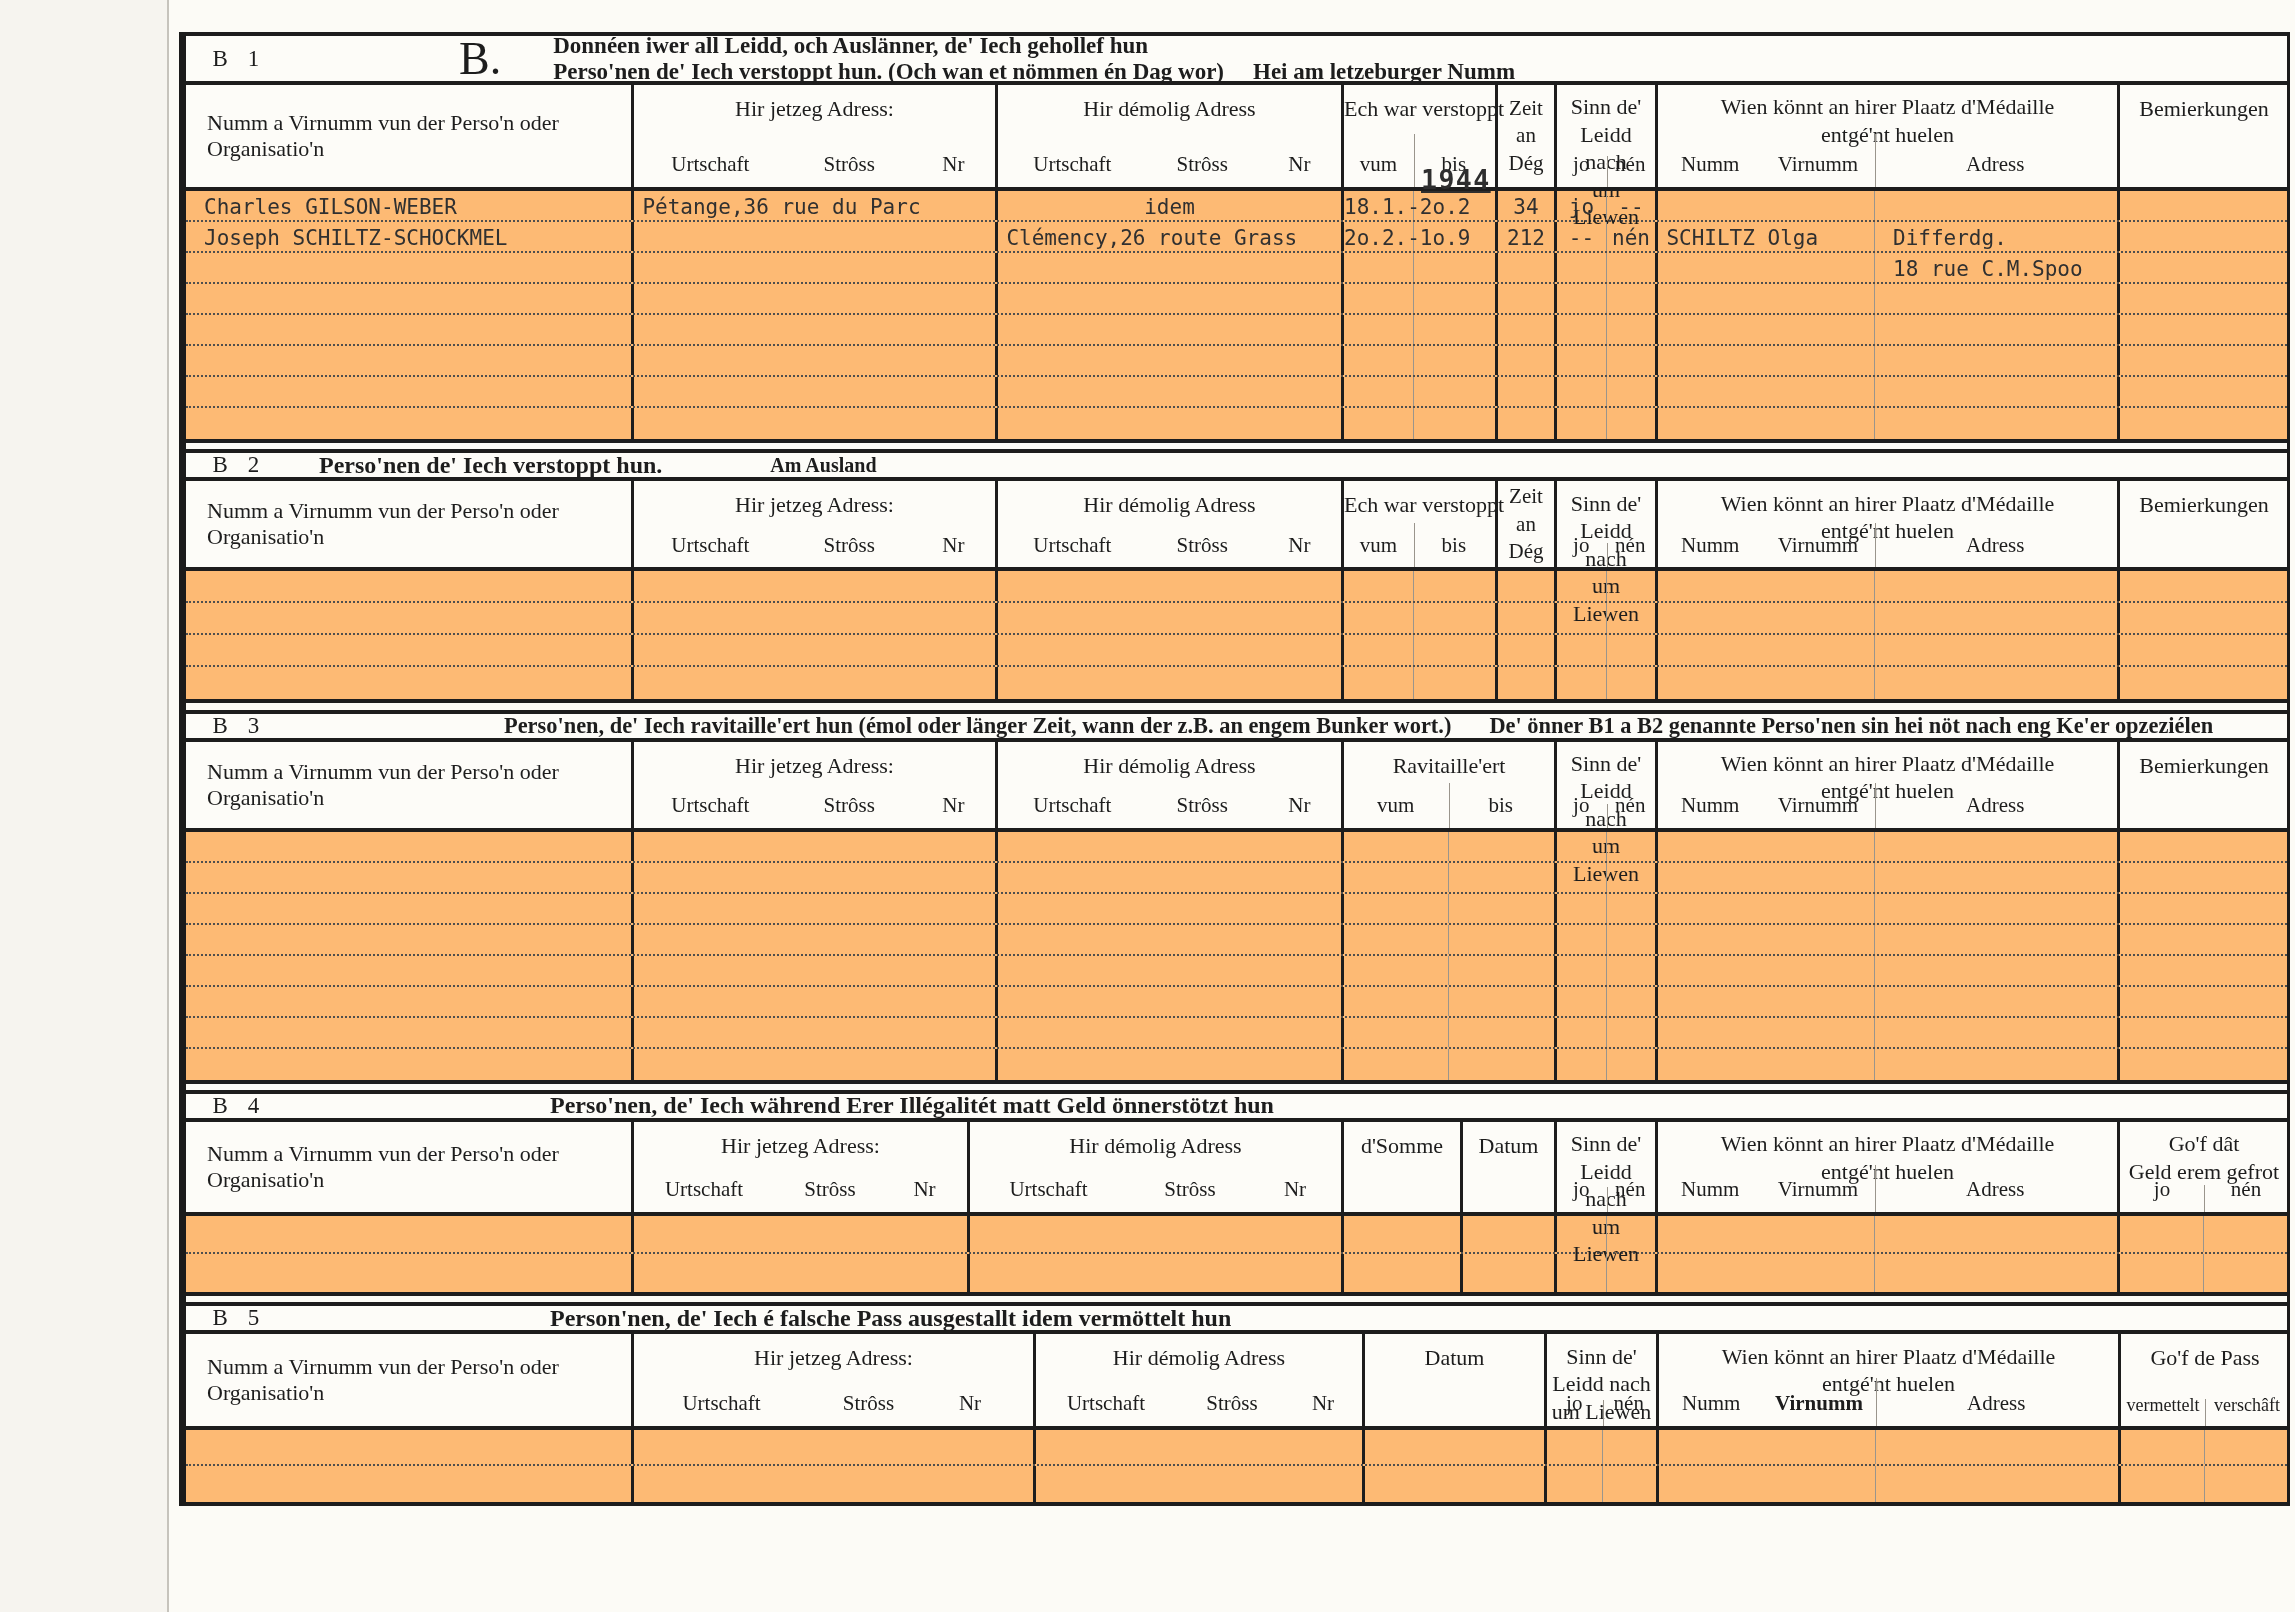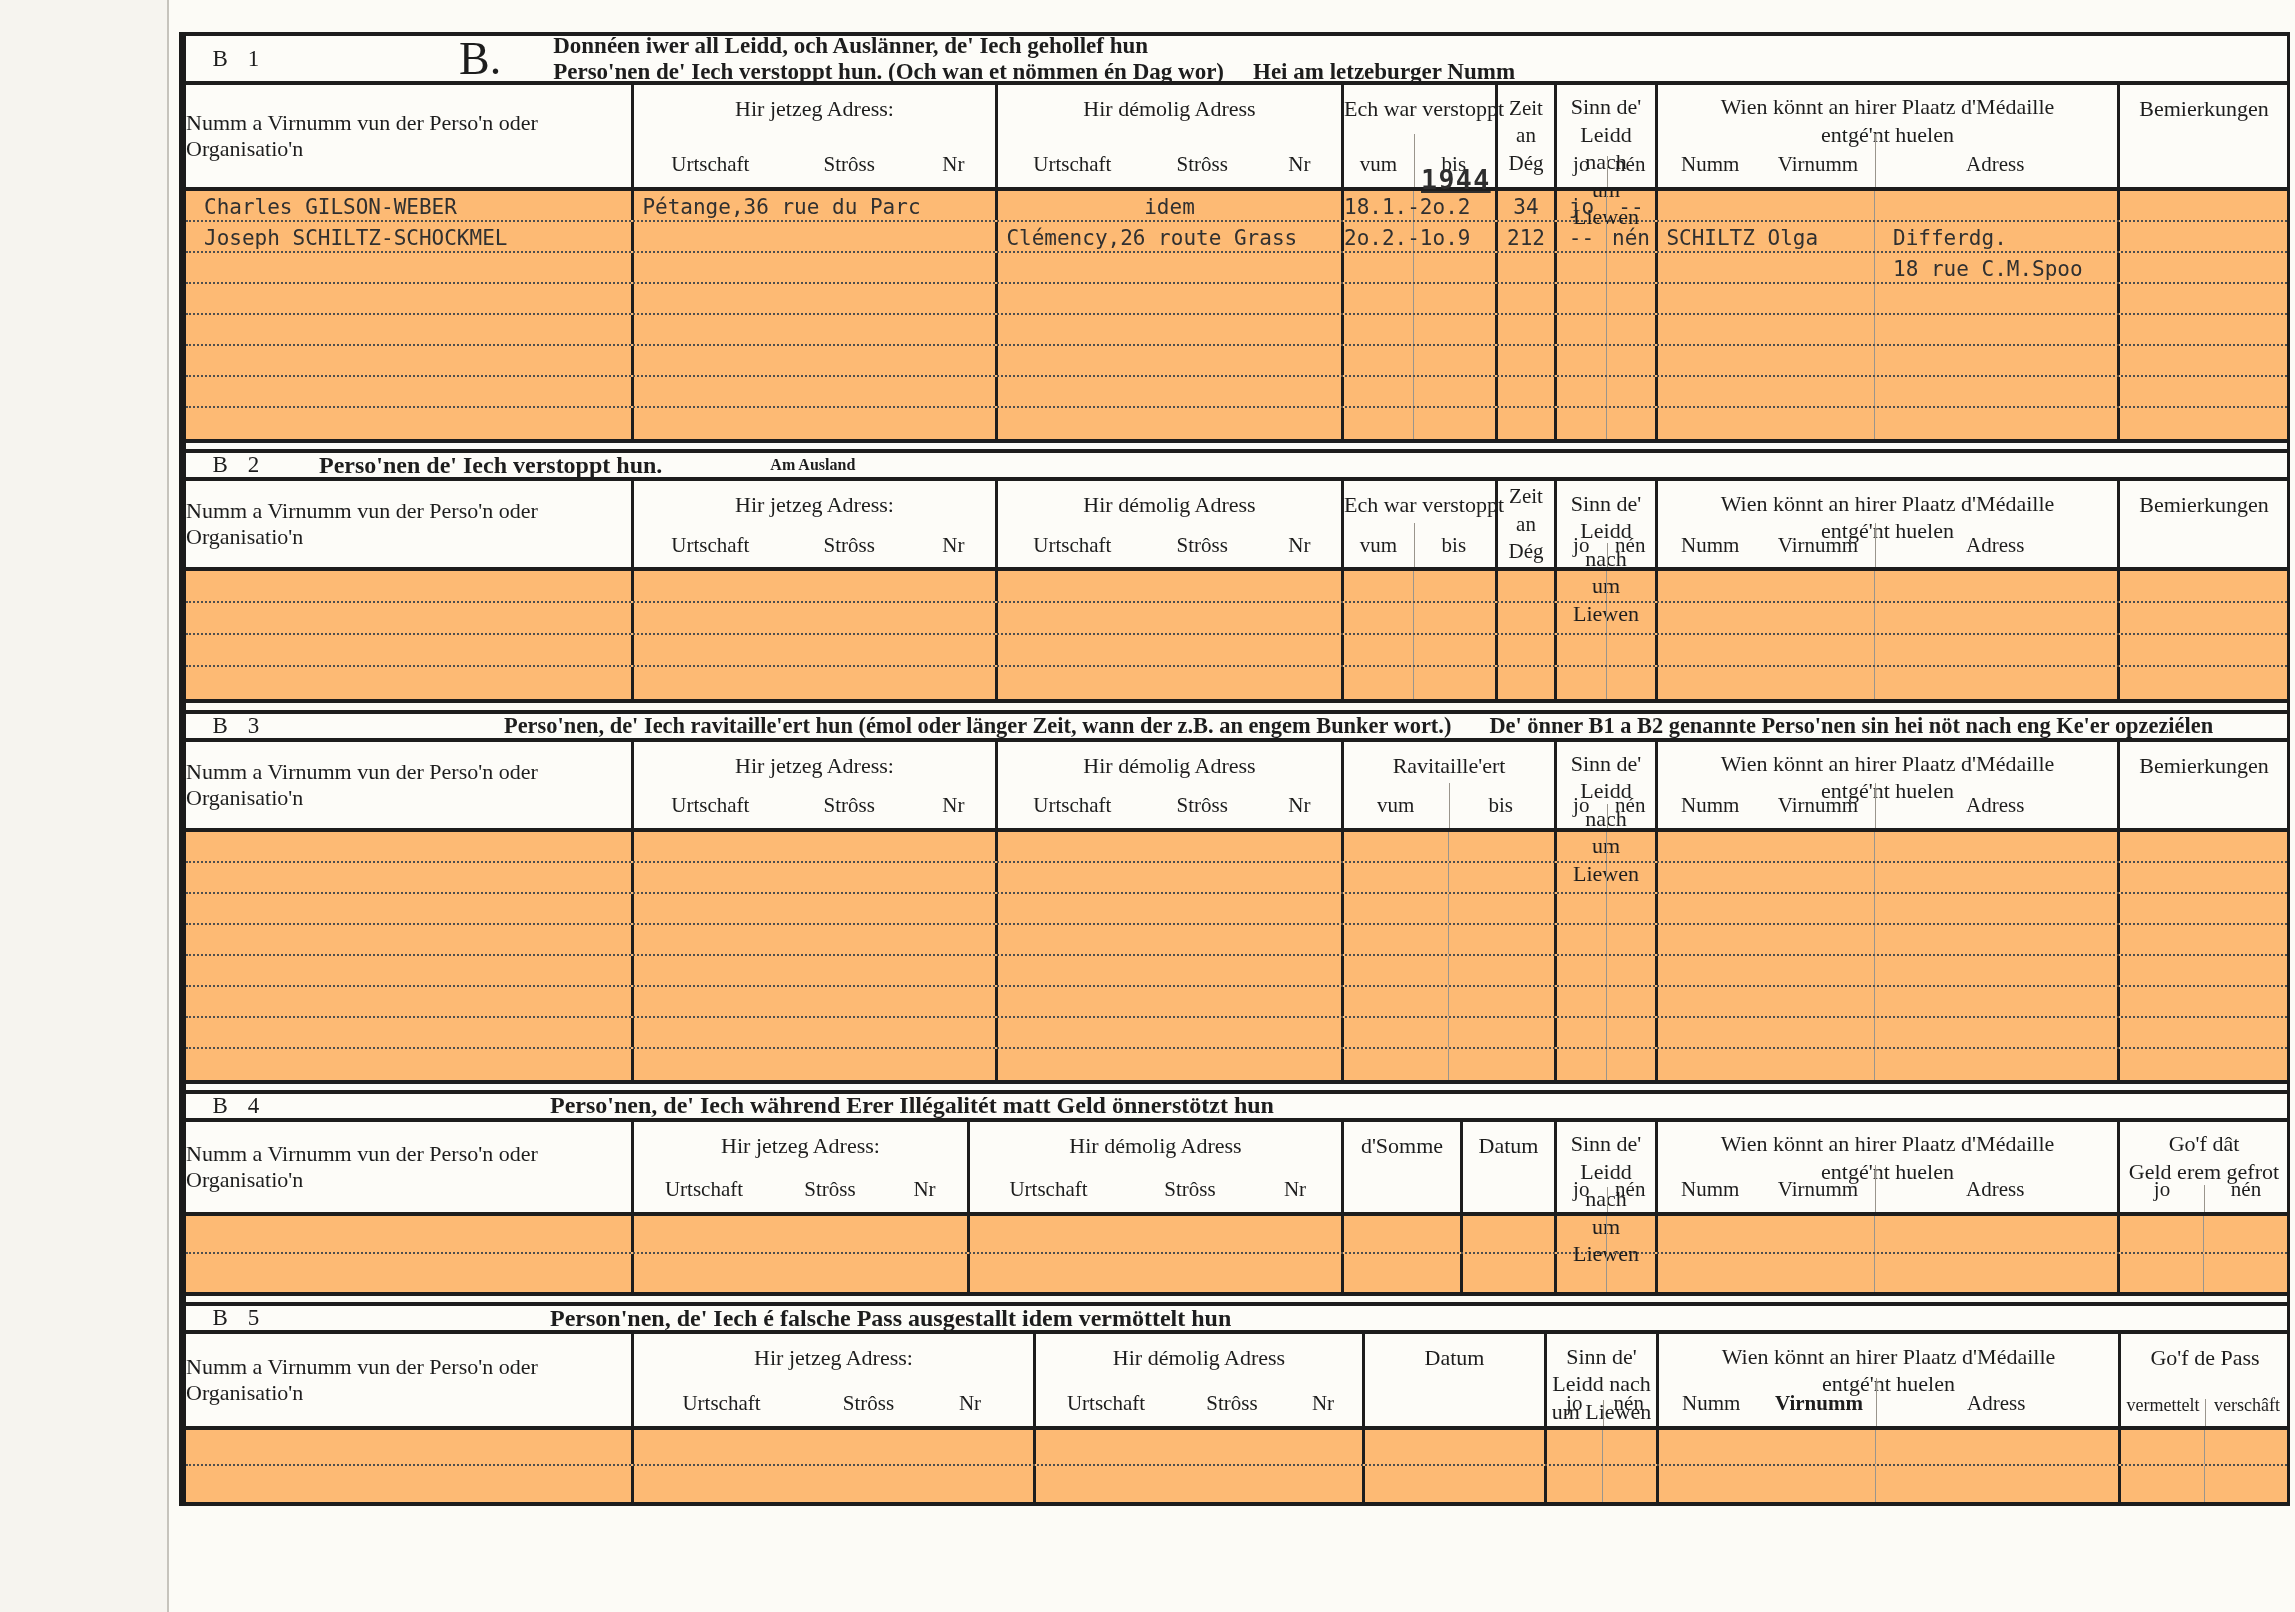--- a/index.html
+++ b/index.html
@@ -38,41 +38,41 @@
   .seclabel {
     font-size:23px; letter-spacing:7px; padding-left:26.6px; width:133px;
     font-family:"Liberation Serif", serif; white-space:nowrap;
   }
   .bigB { font-size:46px; font-weight:400; margin-left:140px; line-height:1; }
   .b1titles { margin-left:52px; font-weight:600; }
   .b1titles .tl1 { font-size:23px; }
   .b1titles .tl2 { font-size:23px; }
   .heib { font-weight:700; margin-left:29px; }
   .stitle { font-size:24px; font-weight:600; white-space:nowrap; }
-  .ssub   { font-size:16px; font-weight:600; white-space:nowrap; }
+  .ssub   { font-size:20px; font-weight:600; white-space:nowrap; }
 
   
   .hdr { display:grid; background:#fdfcf8; border-bottom:4.2px solid #1d1d1d; position:relative; }
   .hdr-b1 { grid-template-columns:448px 364px 346px 154px 59px 101px 462px 168px; height:106px; }
   .hdr-b2 { grid-template-columns:448px 364px 346px 154px 59px 101px 462px 168px; height:90px; }
   .hdr-b3 { grid-template-columns:448px 364px 346px 213px 101px 462px 168px; height:90px; }
   .hdr-b4 { grid-template-columns:448px 336px 374px 119px 94px 101px 462px 168px; height:94px; }
   .hdr-b5 { grid-template-columns:448px 402px 329px 182px 112px 462px 168px; height:96px; }
 
   .hc { position:relative; font-size:22px; }
   .hv { border-right:3.5px solid #1d1d1d; }
   .tv { border-right:1.4px solid #9a958c; }
   .g  { position:absolute; top:11.2px; left:0; right:0; text-align:center; white-space:nowrap; }
   .g2 { position:absolute; top:8.4px; left:0; right:0; text-align:center; line-height:1.25; }
   .subs { position:absolute; bottom:9.8px; left:0; right:0; display:flex; }
   .subs span { display:inline-block; text-align:center; font-size:21px; white-space:nowrap; }
   .stack { position:absolute; top:50%; transform:translateY(-50%); left:0; right:0;
            text-align:center; line-height:1.3; font-size:21px; }
   .sd { position:absolute; bottom:0; height:52%; width:1.4px; background:#9a958c; }
-  .namehdr { font-size:22px; display:flex; align-items:center; }
+  .namehdr { font-size:22px; padding-left:21px; display:flex; align-items:center; }
 
   .year1944 {
     position:absolute; bottom:-8.4px; left:77px;
     font-family:"DejaVu Sans Mono", monospace; font-size:26.6px; font-weight:700;
     color:#2e2e2e; z-index:5; letter-spacing:1.4px;text-decoration:underline;
   }
 
   
   .tbody { border-bottom:4.2px solid #1d1d1d; background:#fdba74; }
   .r { display:grid; border-bottom:2.1px dotted #4e4e4e; }

